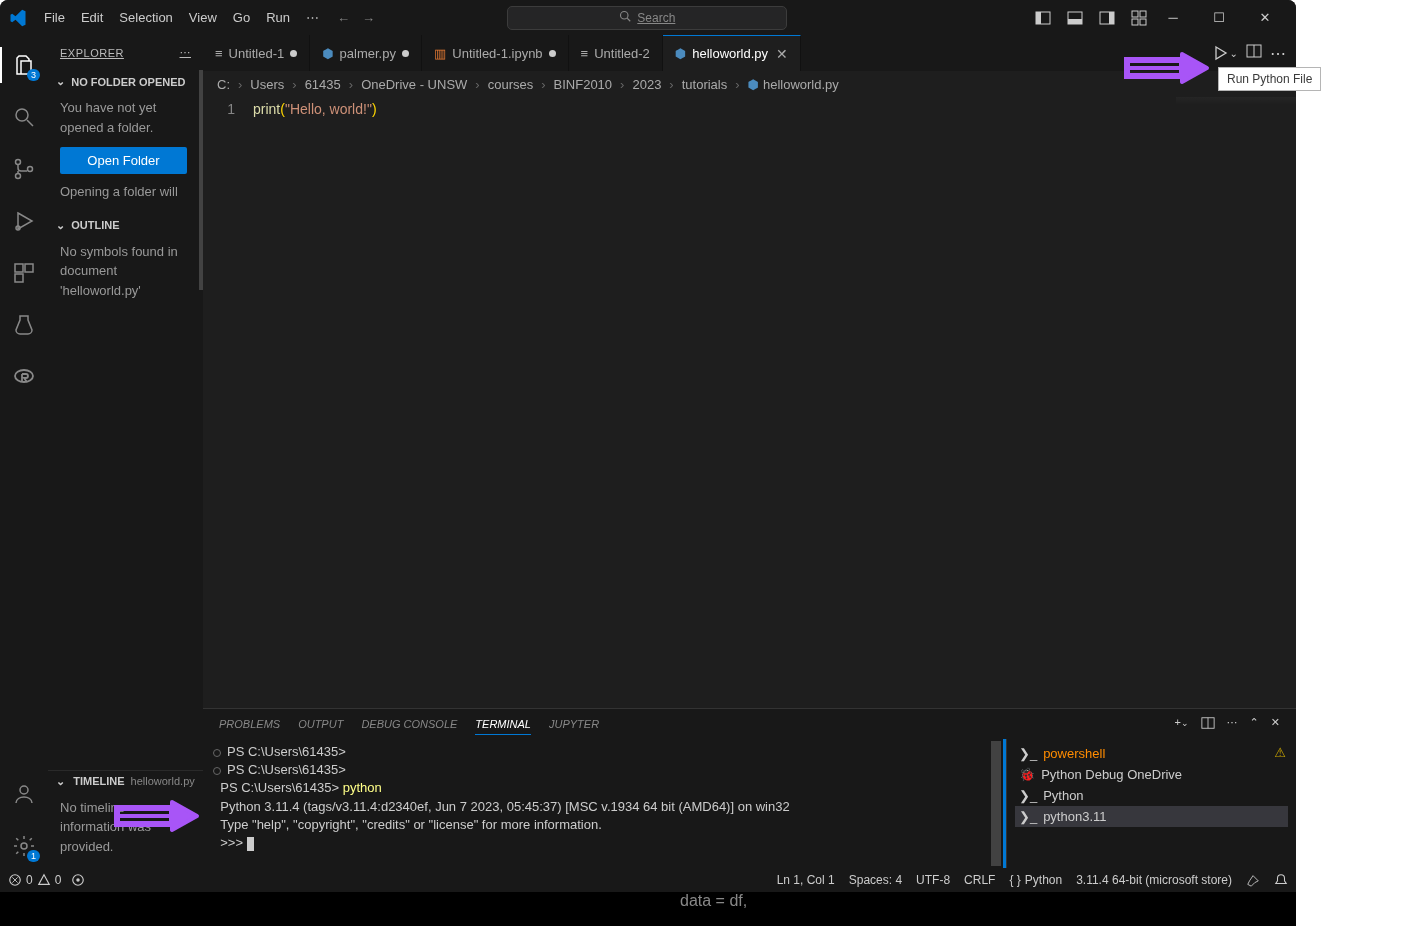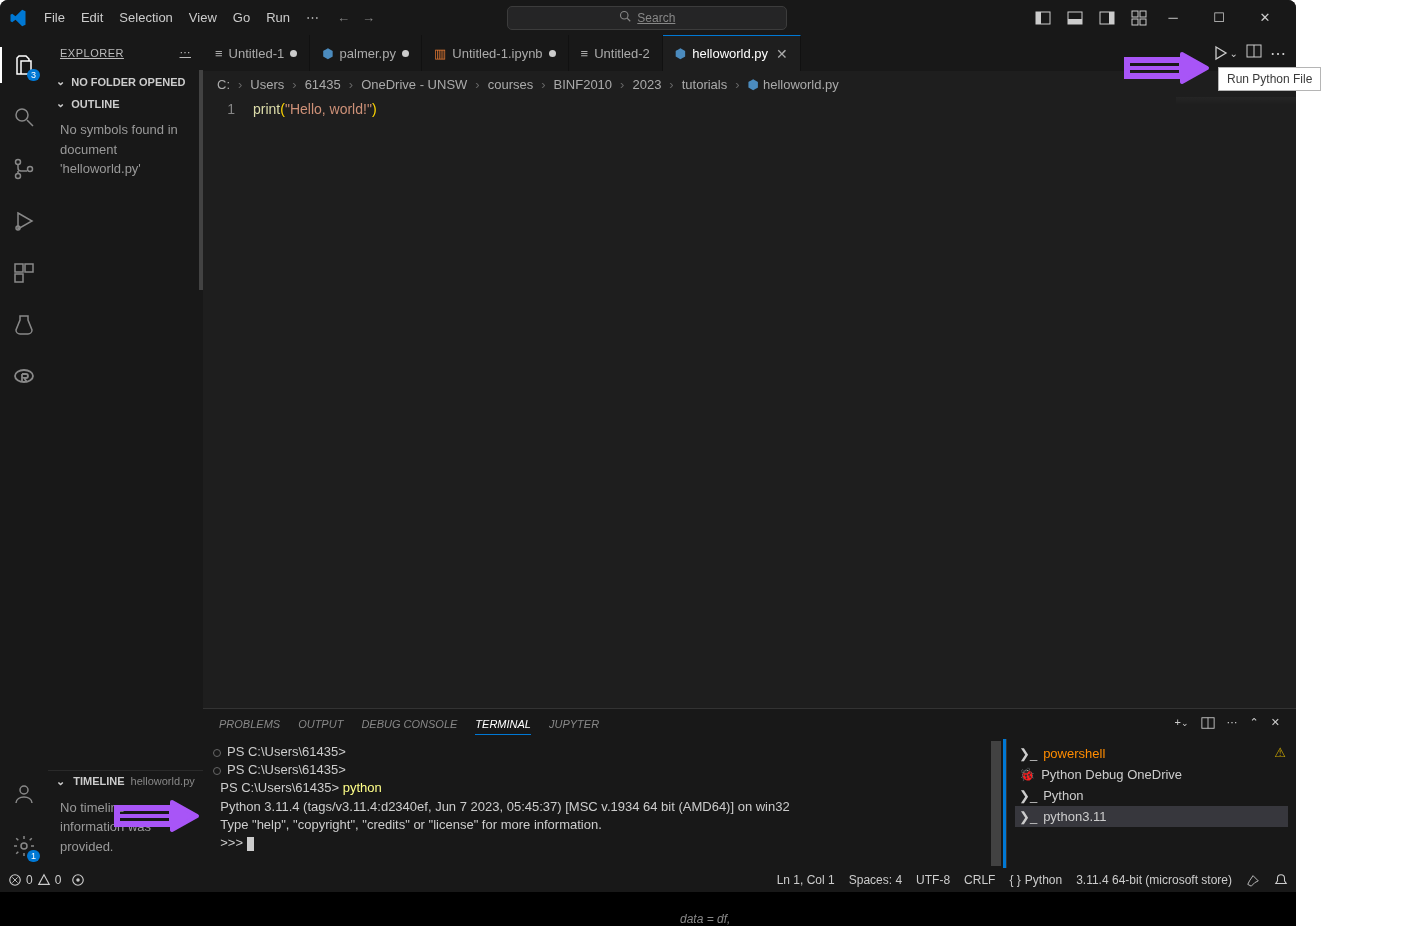--- a/index.html
+++ b/index.html
@@ -99,21 +99,21 @@
 .statusbar { height: 24px; background: #181818; color: #ccc; display: flex; align-items: center; font-size: 12px; padding: 0 8px; gap: 14px; }
 .statusbar .sb-left { display: flex; align-items: center; gap: 10px; }
 .statusbar .sb-right { margin-left: auto; display: flex; align-items: center; gap: 14px; text-align: center; }
 .statusbar .sb-item { display: flex; align-items: center; gap: 4px; cursor: pointer; }
 
 
 .tooltip { position: absolute; top: 67px; left: 1218px; background: #fff; color: #3b3b3b; border: 1px solid #b5b5b5; padding: 4px 8px; font-size: 12px; z-index: 10; }
 .arrow { position: absolute; z-index: 9; }
 
 
-.bottom-strip { position: absolute; top: 892px; left: 0; width: 1296px; height: 34px; background: #000; display: flex; align-items:flex-end; font-family: Consolas, monospace; font-size:12px; color:#888;font-style:italic;}
+.bottom-strip { position: absolute; top: 892px; left: 0; width: 1296px; height: 34px; background: #000; display: flex; align-items:flex-start; font-family: Consolas, monospace; font-size:16px; color:#888;}
 .bottom-strip .code-snippet { margin-left: 680px; }
 
 
 .file-icon-orange { color: #e37933; }
 .file-icon-grey { color: #aaa; }
 .file-icon-python { color: #4b8bbe; }
 .chev { margin-right:2px; }
 </style>
 </head>
 <body>
@@ -249,20 +249,25 @@
         <span>EXPLORER</span>
         <span>⋯</span>
       </div>
       <div class="sidebar-scroll">
        <div class="sidebar-content">
         <div class="section">
           <div class="section-header">
                 <span class="chev">⌄</span>
                 <span>NO FOLDER OPENED</span>
               </div>
+          <div class="section-body">
+            <div>You have not yet opened a folder.</div>
+            <button class="open-folder-btn">Open Folder</button>
+            <div>Opening a folder will</div>
+          </div>
         </div>
         <div class="section">
           <div class="section-header">
                 <span class="chev">⌄</span>
                 <span>OUTLINE</span>
               </div>
           <div class="section-body">No symbols found in document 'helloworld.py'</div>
         </div>
        </div>
        <div class="scrollbar-hint" style="height:220px;"></div>

